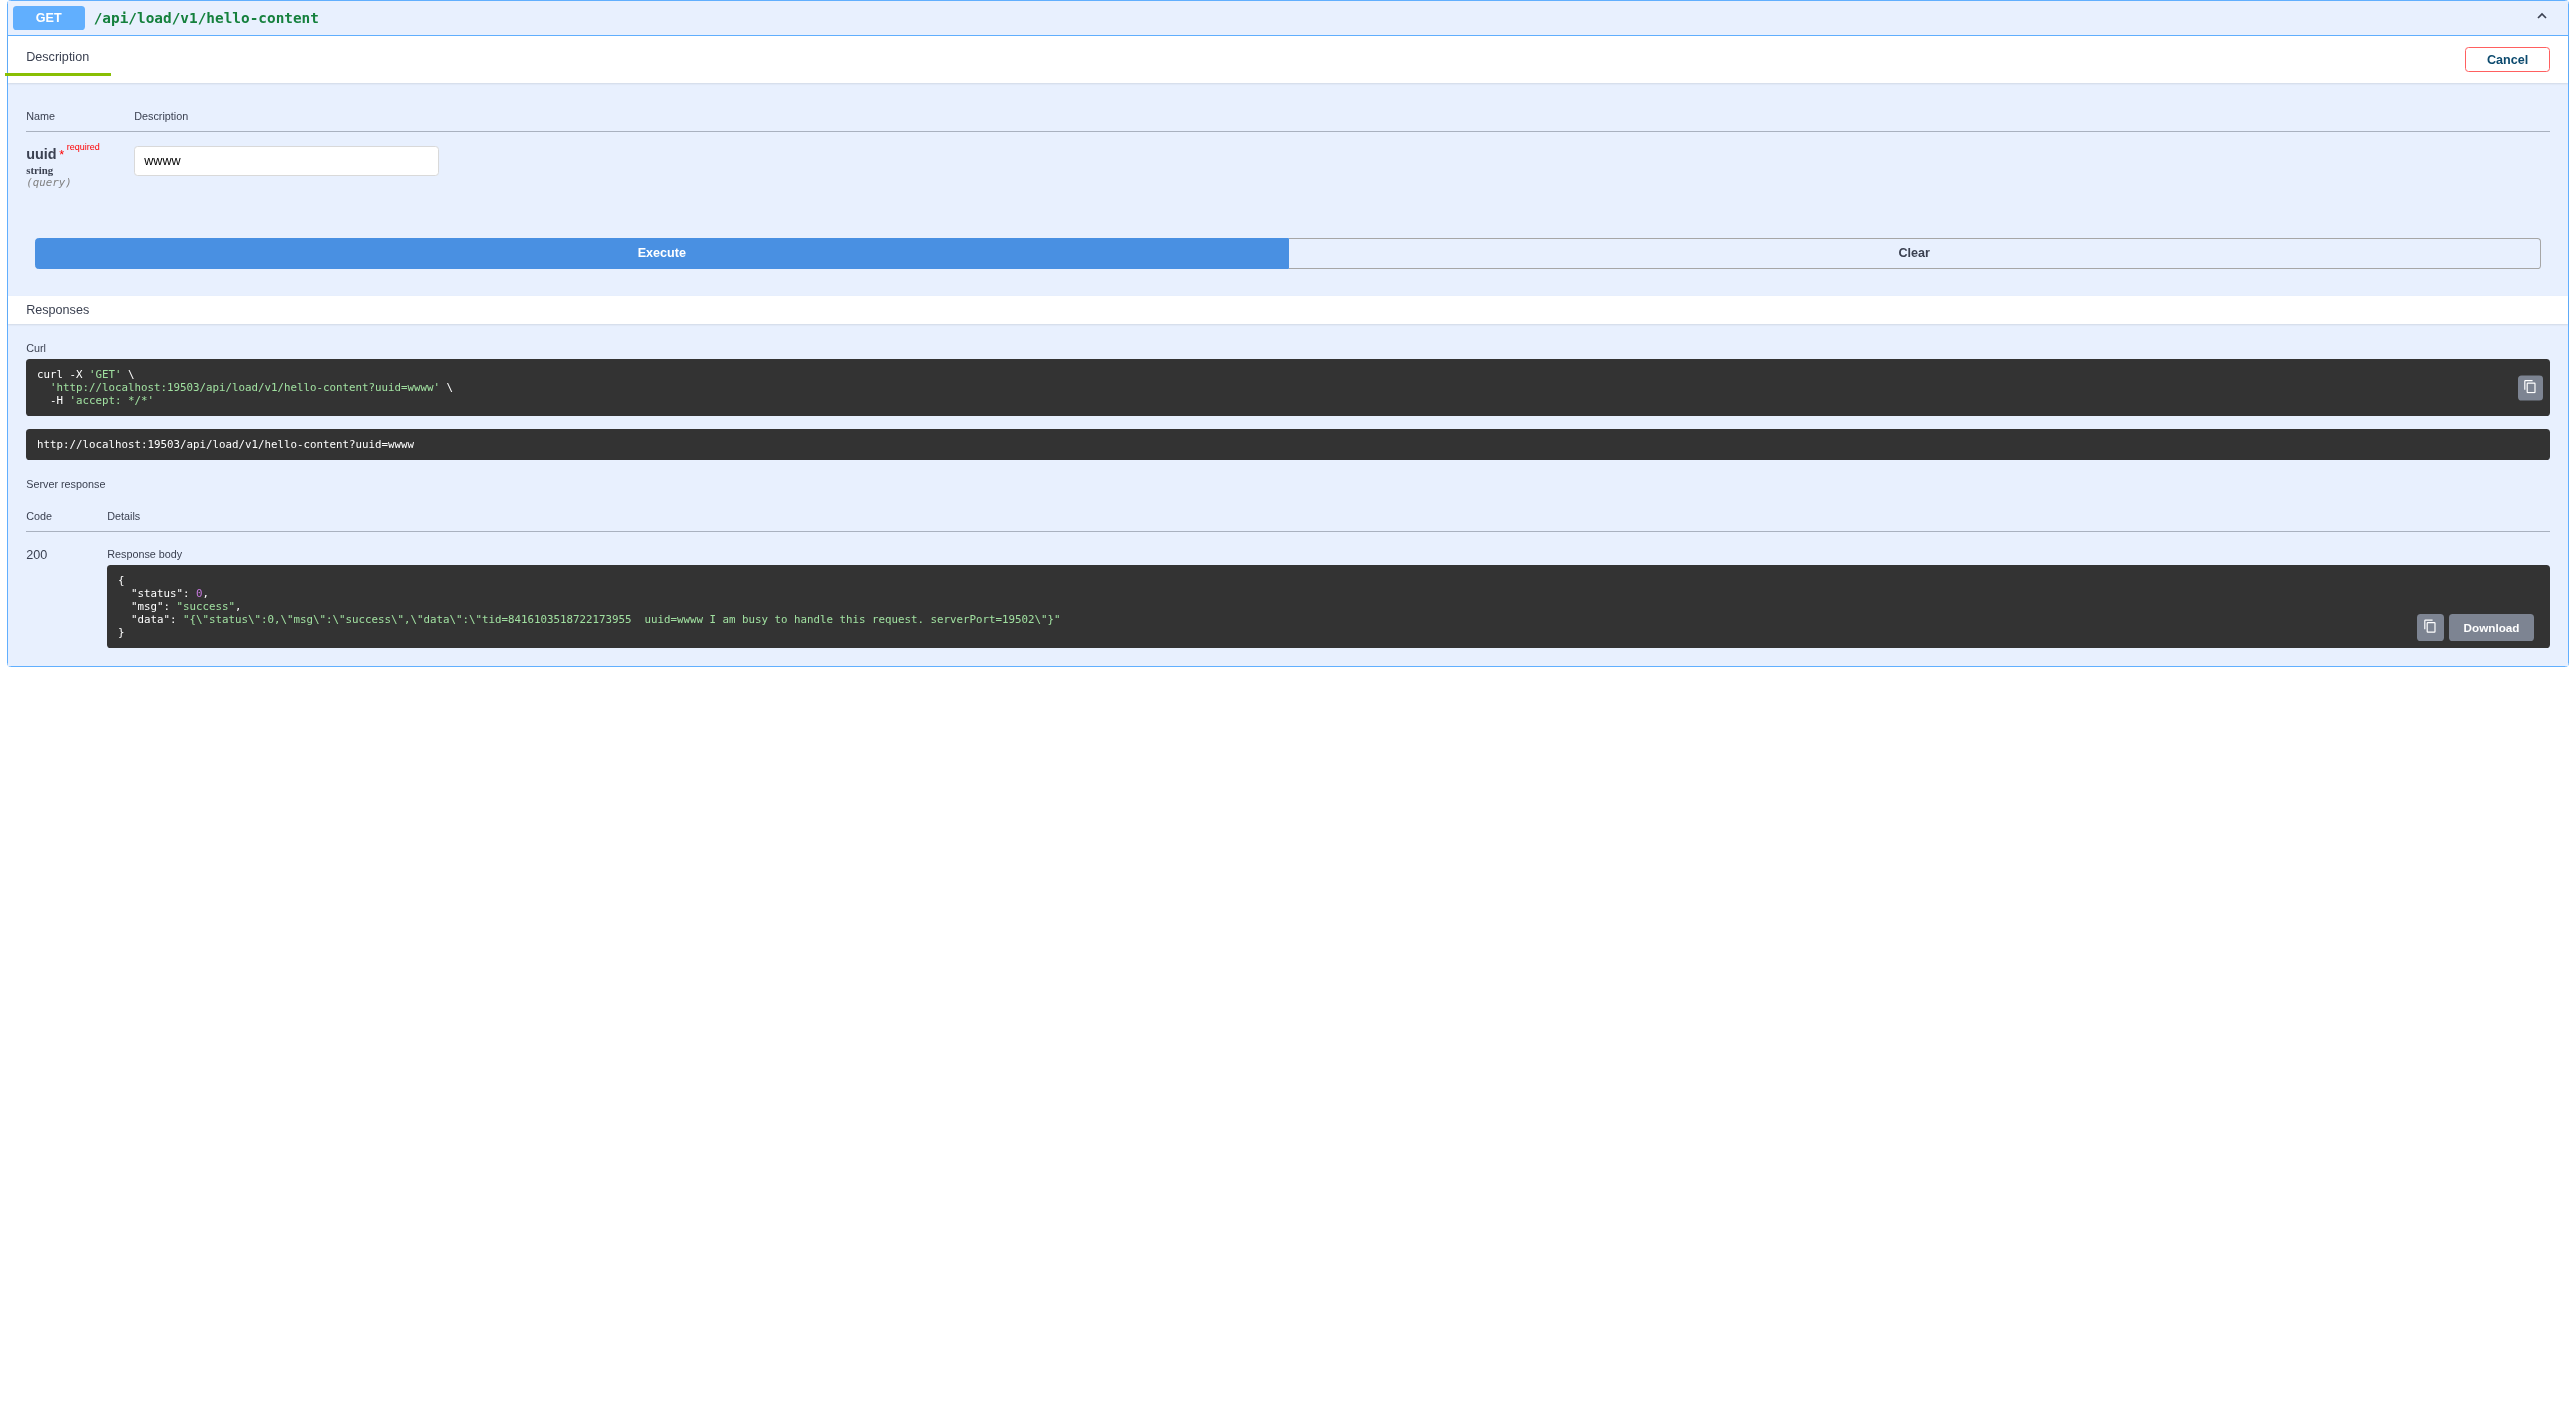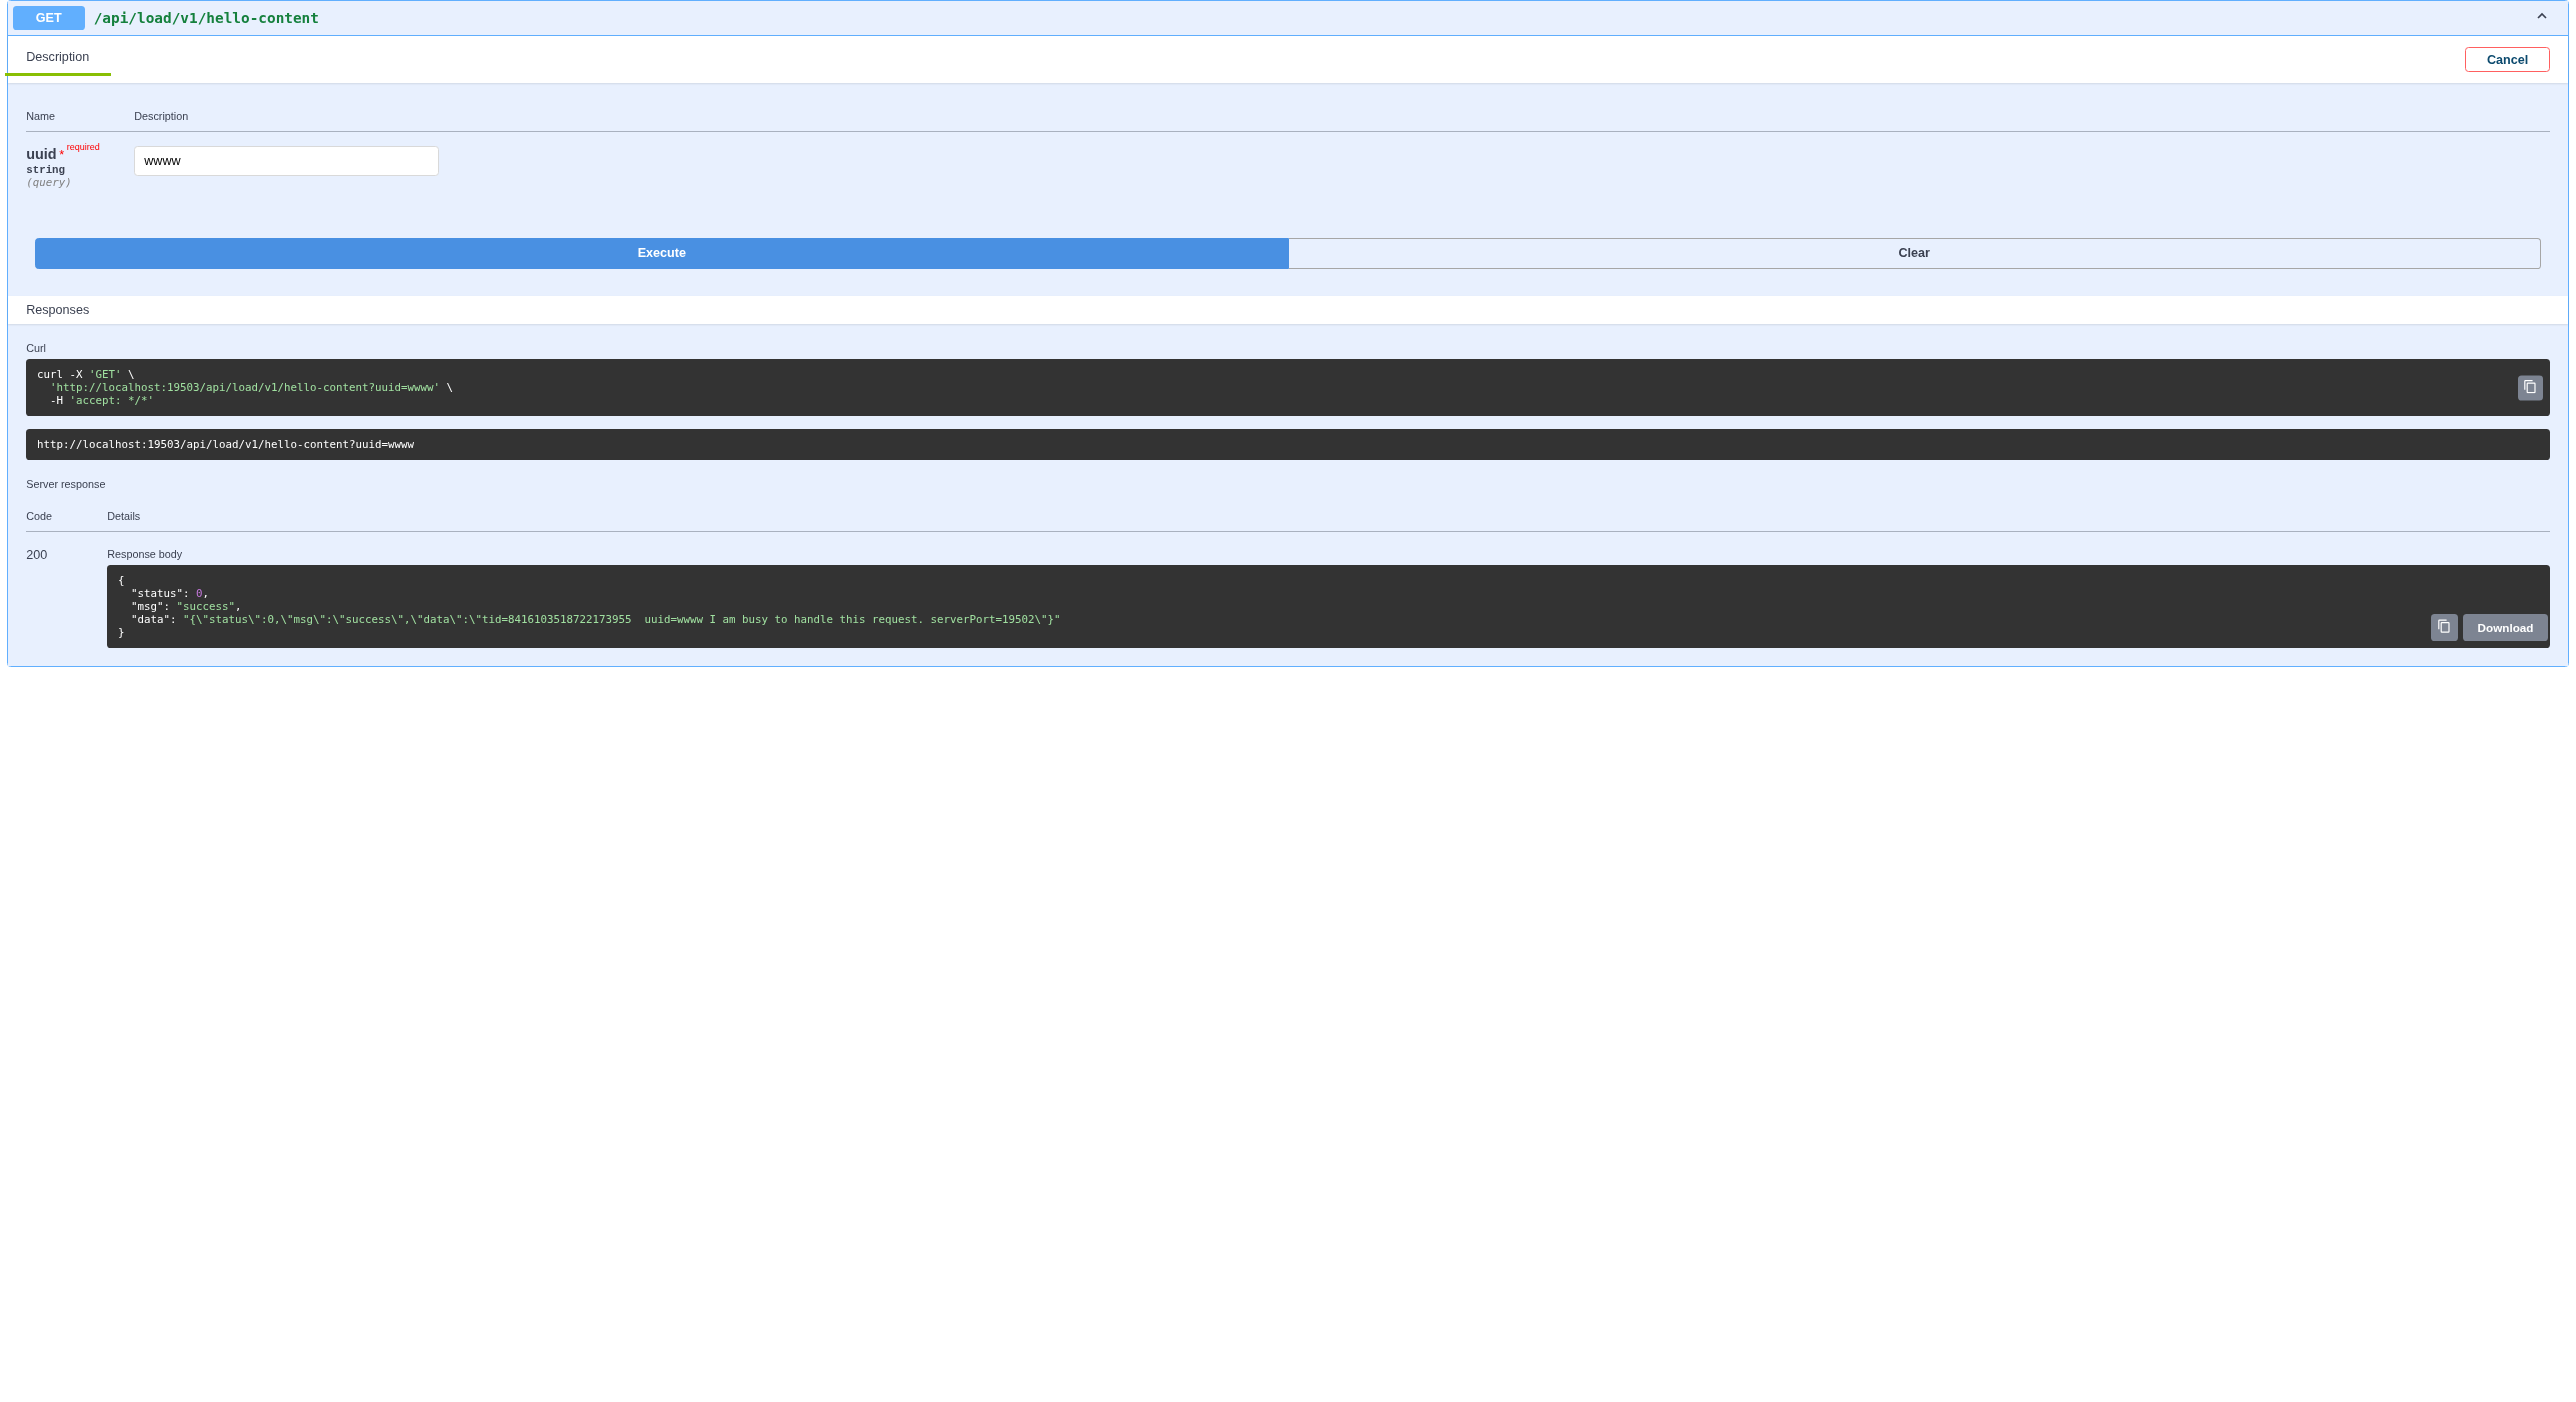--- a/index.html
+++ b/index.html
@@ -94,21 +94,21 @@
     padding: 13.5px 0;
     vertical-align: top;
   }
   .param-name {
     font-weight: 700;
     font-size: 14.4px;
   }
   .param-required-star { color: #ff0000; padding: 0 2.7px; }
   .param-required-label { color: #ff0000; font-size: 9px; vertical-align: top; position: relative; top: -3.6px;}
   .param-type {
-    font-family: Liberation Mono, monospace;
+    font-family: Liberation Serif, serif;
     font-size: 10.8px;
     font-weight: 600;
     color: #3b4151;
     padding-top: 1.8px;
   }
   .param-in {
     font-family: ui-monospace, Menlo, Consolas, monospace;
     font-size: 10.8px;
     font-style: italic;
     color: #808080;
@@ -222,21 +222,21 @@
     overflow-x: auto;
     margin-top: 5.4px;
     color: #fff;
   }
   .json-key { color: #ffffff; }
   .json-str { color: #a0e0a0; }
   .json-num { color: #c678dd; }
   .json-punc { color: #ffffff; }
   .resp-actions {
     position: absolute;
-    right: 2px;
+    right: 16px;
     bottom: 7.2px;
     display: flex;
     gap: 5.4px;
   }
   .download-btn {
     background: #7d8492;
     border: none;
     border-radius: 3.6px;
     color: #fff;
     padding: 5.4px 14.4px;

